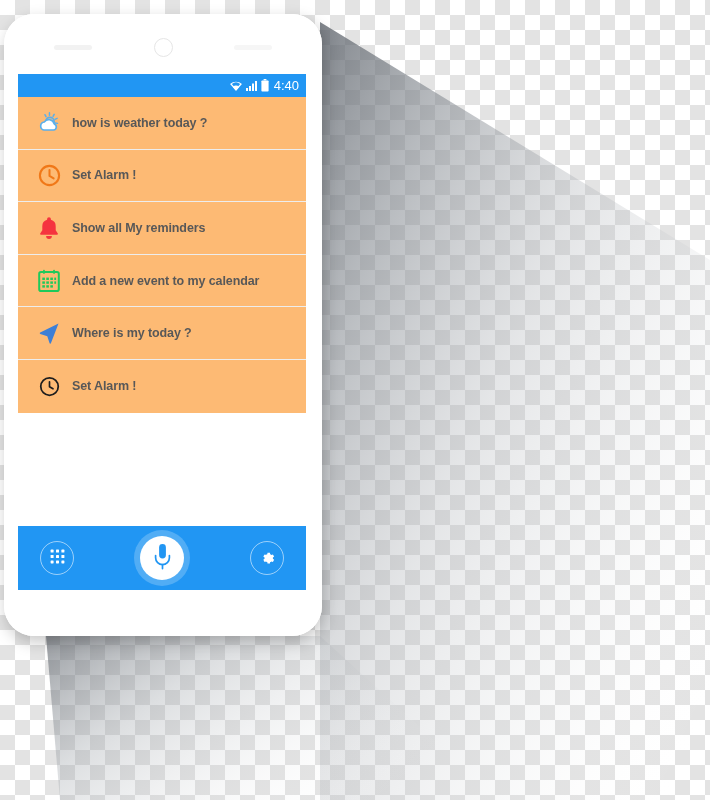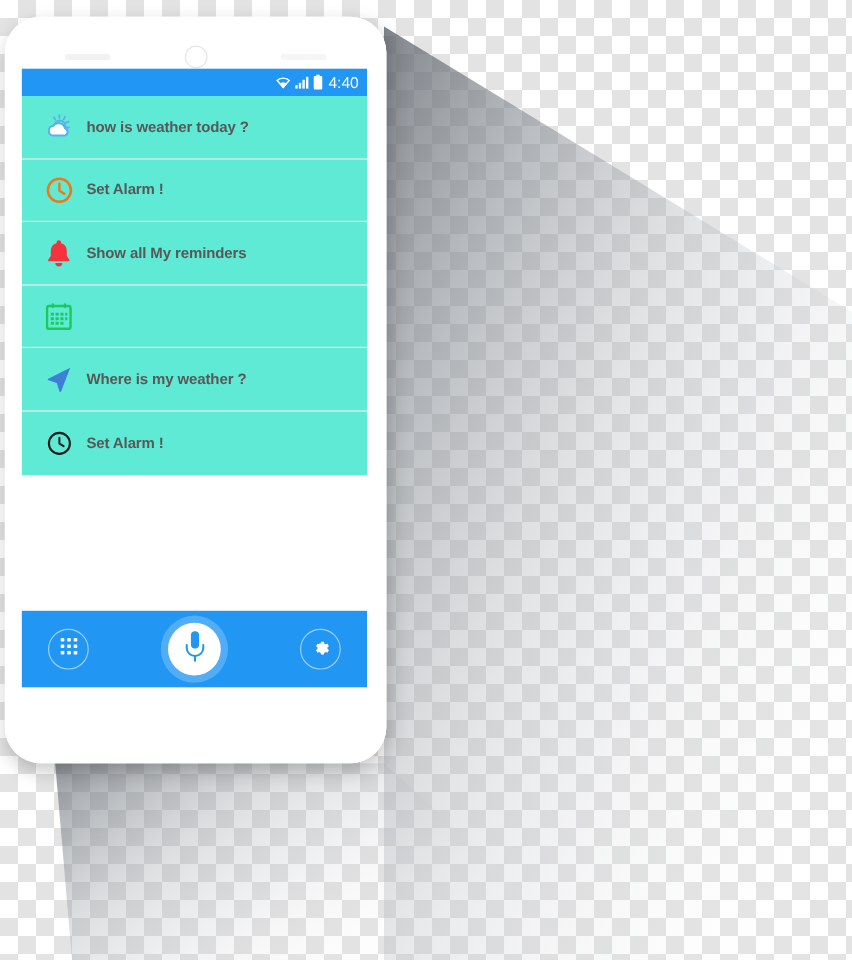--- a/index.html
+++ b/index.html
@@ -73,21 +73,21 @@
     left: 150px; top: 24px;
     width: 17px; height: 17px;
     border-radius: 50%;
     border: 1px solid #e6e6e6;
     background: #ffffff;
   }
 
   
   #screen {
     position: absolute;
-    left: 14px; top: 43px;
+    left: 14px; top: 60px;
     width: 288px; height: 516px;
     background: #ffffff;
     overflow: hidden;
   }
 
   
   #status-bar {
     height: 23px;
     background: #2196f3;
     display: flex;
@@ -102,21 +102,21 @@
     color: #ffffff;
     font-size: 13px;
     font-weight: 400;
     letter-spacing: 0px;
     margin-left: 2px;
     line-height: 1;
   }
 
   
   #suggestion-list {
-    background: #5eead4;
+    background: #fdba74;
   }
   .row {
     display: flex;
     align-items: center;
     height: 52.6px;
     border-bottom: 1px solid #ededed;
     box-sizing: border-box;
     padding-left: 8px;
     cursor: pointer;
   }
@@ -300,30 +300,31 @@
                 <rect x="4.3" y="12.4" width="2.6" height="2.4"></rect>
                 <rect x="8.3" y="12.4" width="2.6" height="2.4"></rect>
                 <rect x="12.3" y="12.4" width="2.6" height="2.4"></rect>
                 <rect x="16.3" y="12.4" width="1.8" height="2.4"></rect>
                 <rect x="4.3" y="16.2" width="2.6" height="2.4"></rect>
                 <rect x="8.3" y="16.2" width="2.6" height="2.4"></rect>
                 <rect x="12.3" y="16.2" width="2.6" height="2.4"></rect>
               </g>
             </svg>
           </span>
+          <span class="row-label">Add a new event to my calendar</span>
         </div>
 
         <div class="row">
           <span class="row-icon">
             <svg width="24" height="24" viewBox="0 0 24 24">
               <path d="M21.5 2.5 L3.2 11.6 a0.7 0.7 0 0 0 0.1 1.3 l7.0 2.3 l2.3 7.0
                        a0.7 0.7 0 0 0 1.3 0.1 z" fill="#3d7fd6"></path>
             </svg>
           </span>
-          <span class="row-label">Where is my weather ?</span>
+          <span class="row-label">Where is my today ?</span>
         </div>
 
         <div class="row">
           <span class="row-icon">
             <svg width="21" height="21" viewBox="0 0 24 24">
               <circle cx="12" cy="12" r="10" fill="none" stroke="#1d1d1d" stroke-width="2"></circle>
               <path d="M12 6.6 v5.6 l4.0 2.4" fill="none" stroke="#1d1d1d" stroke-width="1.9" stroke-linecap="round" stroke-linejoin="round"></path>
             </svg>
           </span>
           <span class="row-label">Set Alarm !</span>

